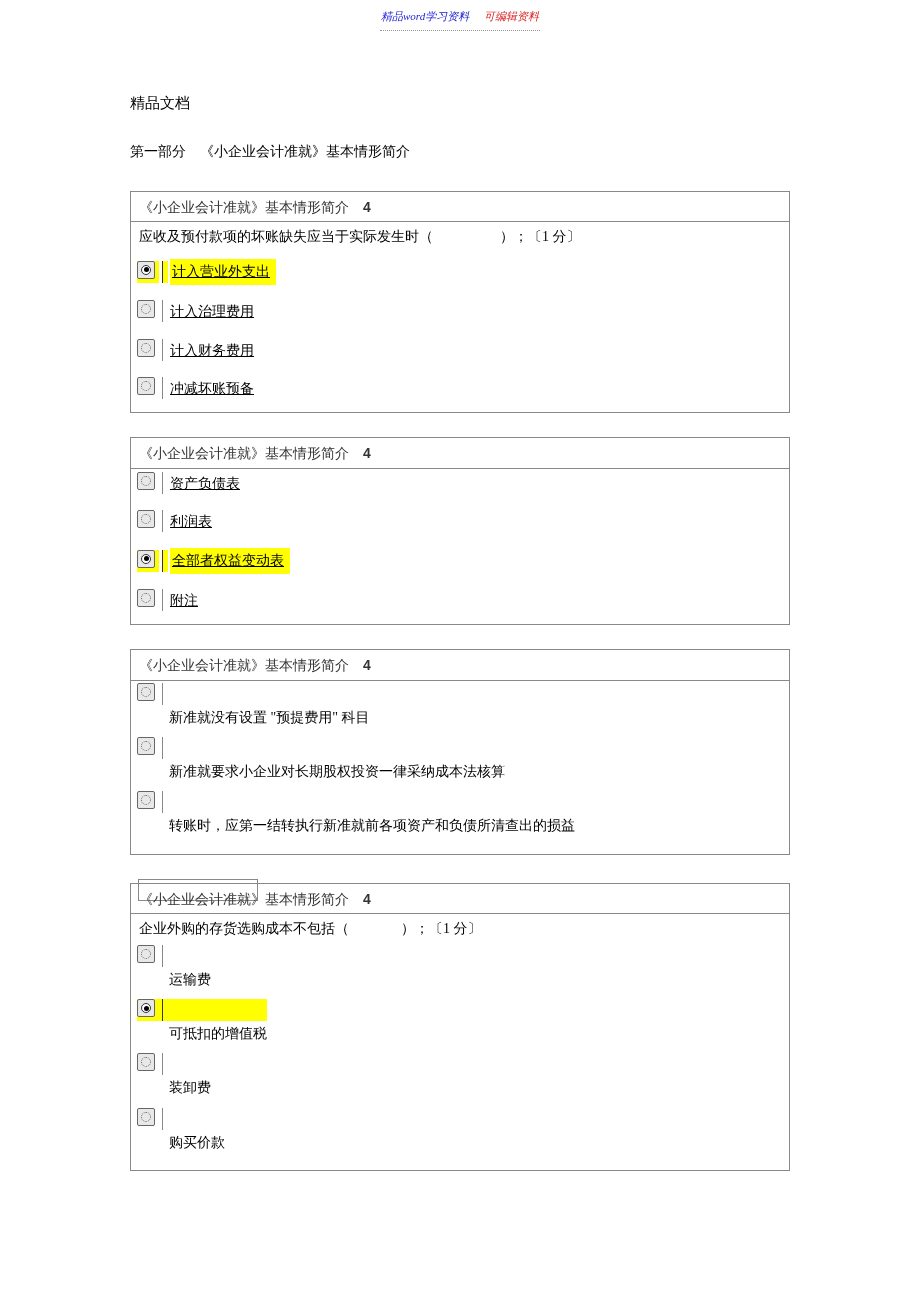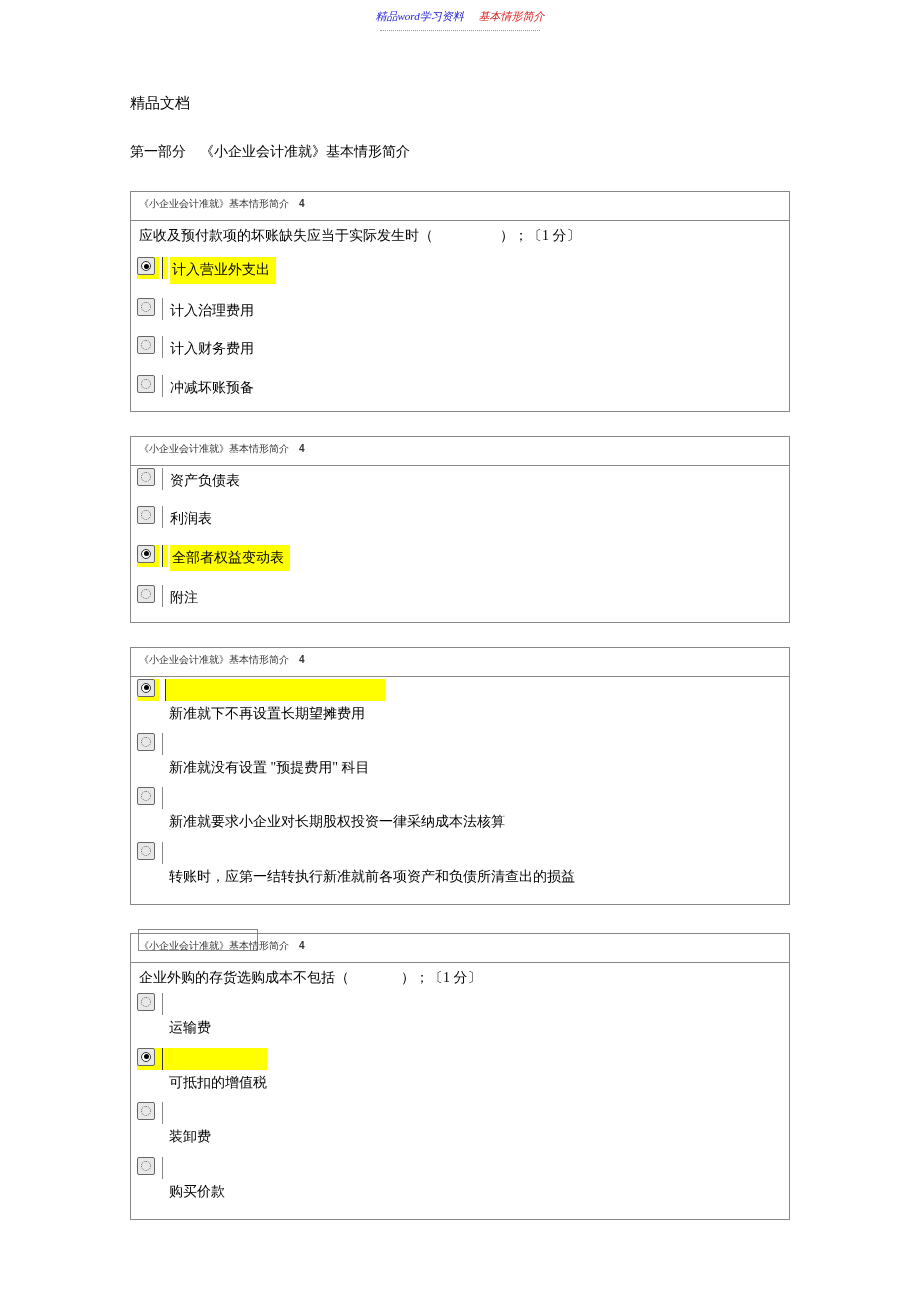--- a/index.html
+++ b/index.html
@@ -41,40 +41,41 @@
     }
     .section-title {
       font-size: 14px;
       margin: 10px 0 28px 0;
     }
     .question-box {
       border: 1px solid #888;
       margin-bottom: 24px;
     }
     .q-category {
-      padding: 4px 8px 8px 8px;
+      padding: 4px 8px 2px 8px;
       border-bottom: 1px solid #888;
-      font-size: 10px;
+      font-size: 14px;
       color: #333;
     }
     .q-category .badge-num {
       font-family: Arial, sans-serif;
       font-weight: bold;
     }
     .q-text {
       padding: 4px 8px 8px 8px;
       font-size: 14px;
     }
     .options {
       padding: 2px 6px 8px 6px;
     }
     .option-row {
       display: flex;
-      align-items: flex-start;
+      align-items: center;
       margin-bottom: 14px;
+      text-decoration: underline;
     }
     .option-row:last-child {
       margin-bottom: 4px;
     }
     .radio-cell {
       width: 22px;
       height: 22px;
       flex: 0 0 auto;
       margin-right: 3px;
     }
@@ -171,21 +172,21 @@
     .hl-stack .stack-radio-row .spacer-cell {
       flex: 1 1 auto;
       width: auto;
     }
   </style>
 </head>
 <body>
 
 <div class="top-banner">
   <span class="blue">精品word学习资料</span>
-  <span class="red">基本情形简介</span>
+  <span class="red">可编辑资料</span>
 </div>
 <hr class="dotted-sep">
 
 <div class="content">
   <div class="doc-header">精品文档</div>
 
   <div class="section-title">
     <span>第一部分</span>
     &nbsp;&nbsp;
     <span>《小企业会计准就》基本情形简介</span>
@@ -289,33 +290,20 @@
       </div>
     </div>
   </div>
 
   <div class="question-box">
     <div class="q-category">
       <span>《小企业会计准就》基本情形简介</span>
       &nbsp;&nbsp;&nbsp;<span class="badge-num">4</span>
     </div>
     <div class="options">
-      <div class="option-stack">
-        <div class="stack-radio-row">
-          <div class="radio-cell" style="background:#ffff00;">
-              <div class="radio-outer">
-                <div class="radio-circle">
-                  <div class="dot"></div>
-                </div>
-              </div>
-            </div>
-          <div class="yellow-bar"></div>
-        </div>
-        <div class="stack-text">新准就下不再设置长期望摊费用</div>
-      </div>
       <div class="option-stack">
         <div class="stack-radio-row">
           <div class="radio-cell">
               <div class="radio-outer">
                 <div class="radio-open"></div>
               </div>
             </div>
           <div class="spacer-cell"></div>
         </div>
         <div class="stack-text">新准就没有设置 "预提费用" 科目</div>

